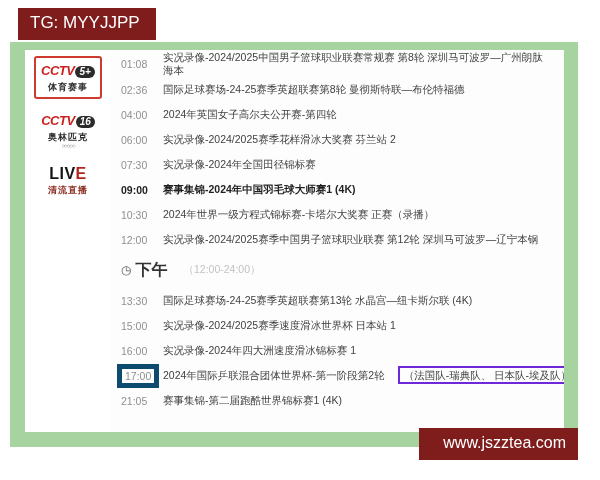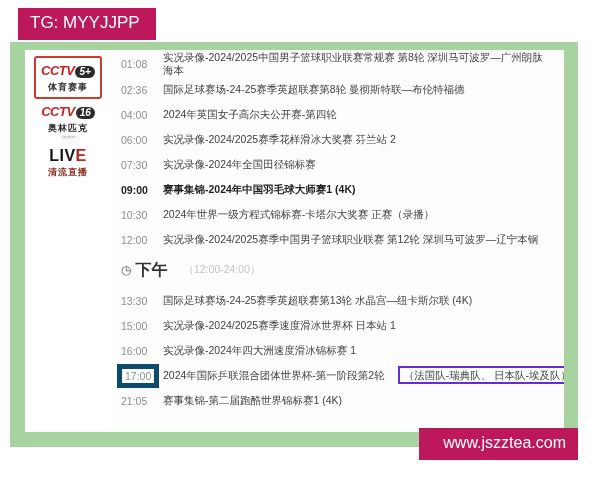--- a/index.html
+++ b/index.html
@@ -1,28 +1,28 @@
 <!DOCTYPE html>
 <html><head>
 <meta charset="utf-8">
 <style>
   * { margin:0; padding:0; box-sizing:border-box; }
   html,body { width:600px; height:480px; background:#ffffff; overflow:hidden;
               font-family:"Liberation Sans", sans-serif; }
 
-  .watermark { position:absolute; background:#be185d; color:#ffffff; z-index:30; }
+  .watermark { position:absolute; background:#7f1d1d; color:#ffffff; z-index:30; }
   .wm-top    { left:18px; top:8px; font-size:17px; padding:5px 16px 7px 12px; }
   .wm-bottom { right:22px; bottom:20px; font-size:16px; padding:6px 12px 8px 24px; }
 
   .frame { position:absolute; left:10px; top:42px; width:568px; height:405px;
            background:#a6d3a0; padding:8px 14px 15px 15px; }
   .panel { width:100%; height:100%; background:#fdfdfd; display:flex; overflow:hidden; }
 
   .sidebar { width:86px; flex:none; background:#ffffff; padding-top:6px;
-             display:flex; flex-direction:column; align-items:center; }
+             display:flex; flex-direction:column; align-items:center; gap:9px; }
   .chan-card { text-align:center; padding:4px 5px 3px; cursor:pointer; }
   .chan-card.selected { border:2px solid #cf3a30; border-radius:3px; }
   .cctv-row { font-weight:bold; font-style:italic; white-space:nowrap; line-height:15px; }
   .cctv-word { color:#cc1f1f; font-size:13px; letter-spacing:-0.5px; margin-right:1px; }
   .chan-num  { background:#2b2b2b; color:#ffffff; border-radius:8px;
                padding:0 4px 1px; font-size:10px; }
   .chan-sub  { font-size:9px; color:#2e2e2e; font-weight:bold; margin-top:2px; letter-spacing:1px; }
   .rings { display:block; font-size:6px; color:#555; letter-spacing:-1px; line-height:5px; font-weight:normal; }
   .live-word { font-weight:bold; font-size:16px; color:#141414; line-height:17px; letter-spacing:0.5px; }
   .live-accent { color:#b3241c; }

